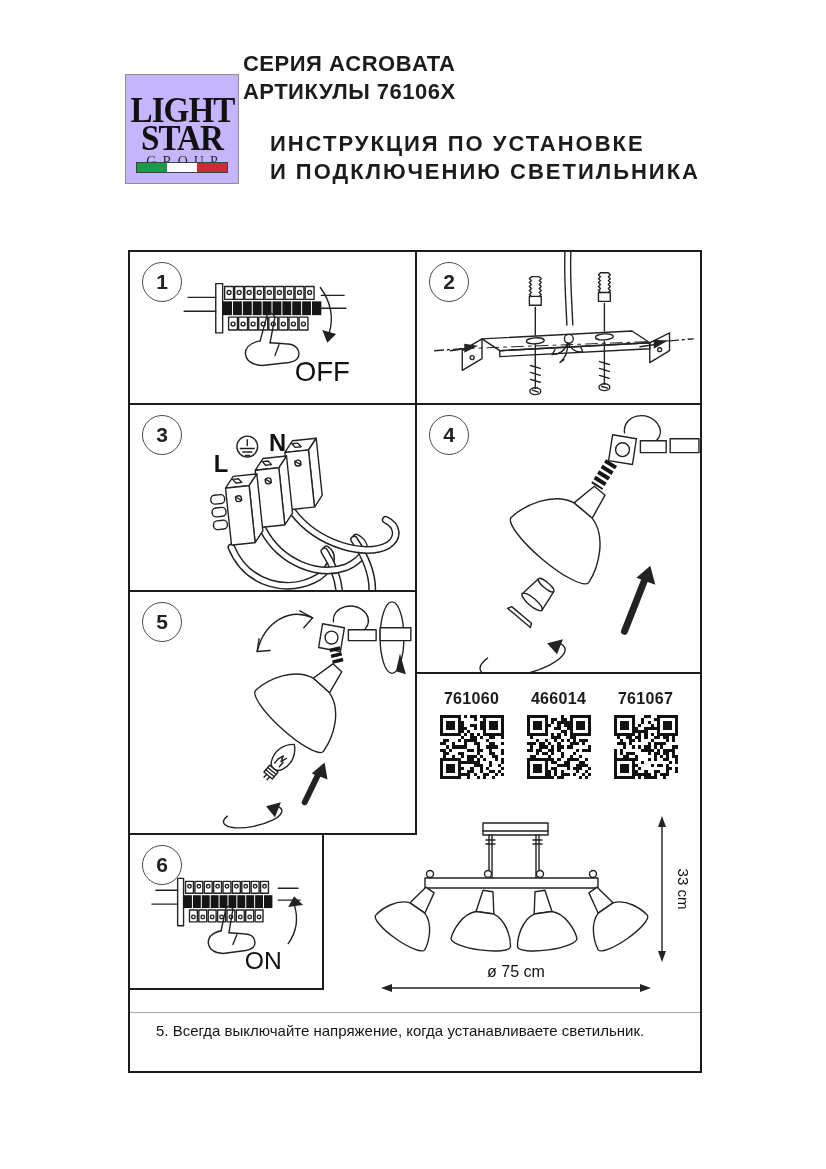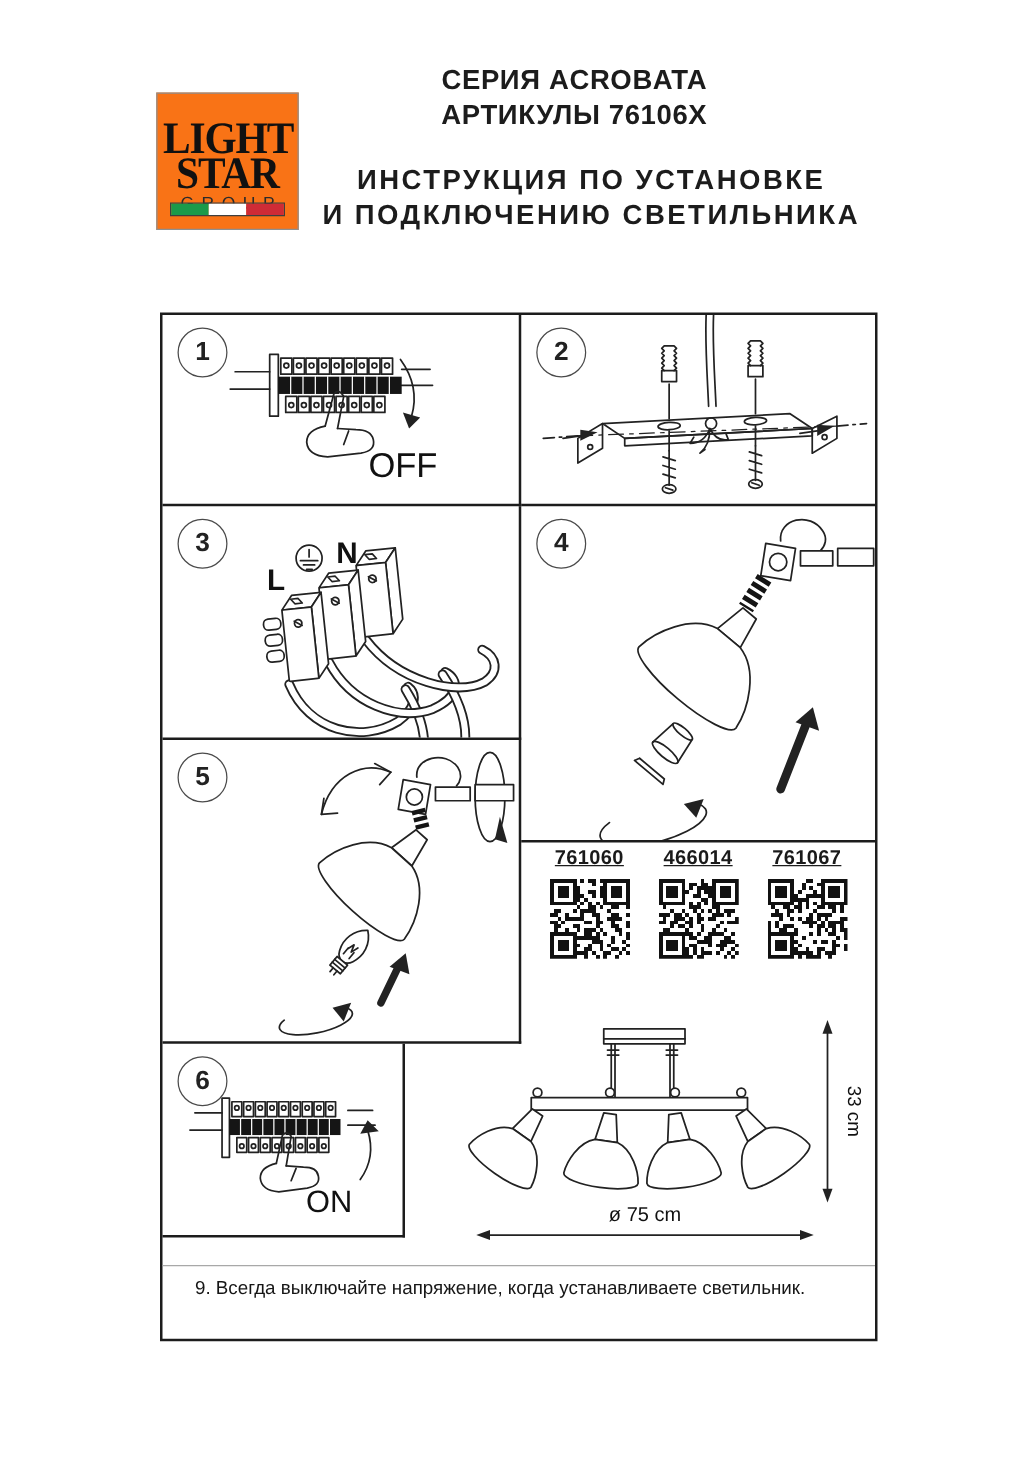--- a/index.html
+++ b/index.html
@@ -1,48 +1,48 @@
 <!DOCTYPE html>
 <html><head>
 <meta charset="utf-8">
 <style>
   html,body{margin:0;padding:0;background:#e8e8e8;}
   .page{position:relative;width:826px;height:1169px;background:#ffffff;margin:0 auto;
         font-family:"Liberation Sans","DejaVu Sans",sans-serif;color:#1c1c1c;overflow:hidden;}
   
   .logo-box{position:absolute;left:125px;top:74px;width:114px;height:110px;border:1px solid #8f8f8f;
-            background:#f97316;text-align:center;box-sizing:border-box;}
+            background:#c4b5fd;text-align:center;box-sizing:border-box;}
   .logo-word{font-family:"Liberation Serif","DejaVu Serif",serif;font-weight:bold;font-size:36px;
              line-height:28px;letter-spacing:-1px;color:#111;transform:scaleX(.92);}
   .logo-word.first{margin-top:21px;}
-  .logo-group{font-size:14px;letter-spacing:6px;color:#2b2b2b;margin-top:2px;text-indent:6px;}
+  .logo-group{font-size:14px;letter-spacing:6px;color:#2b2b2b;margin-top:2px;text-indent:6px;font-family:Liberation Serif, serif;}
   .logo-flag{position:absolute;left:10px;right:10px;bottom:10px;height:9px;border:1px solid #3f3f3f;
              display:flex;}
   .logo-flag span{flex:1;}
   .fg{background:#1b9a4a;} .fw{background:#ffffff;} .fr{background:#cf2b36;}
   
-  .header-text{position:absolute;right:138px;top:50px;text-align:center;}
+  .header-text{position:absolute;right:126px;top:50px;text-align:left;}
   .hline{font-size:22px;font-weight:bold;line-height:28px;letter-spacing:.5px;white-space:nowrap;}
   .hgap{height:24px;}
   .hline.sp{letter-spacing:2px;margin-left:27px;}
   
   .grid{position:absolute;left:128px;top:250px;width:574px;height:823px;border:2px solid #1c1c1c;
         box-sizing:border-box;background:#fff;}
   .panel{position:absolute;box-sizing:border-box;}
   .b-r{border-right:2px solid #1c1c1c;}
   .b-b{border-bottom:2px solid #1c1c1c;}
   .step-circle{position:absolute;left:12px;top:10px;width:38px;height:38px;border:1.7px solid #4a4a4a;
                border-radius:50%;display:flex;align-items:center;justify-content:center;
                font-size:21px;font-weight:bold;color:#222;background:#fff;z-index:3;}
   .panel svg{position:absolute;left:0;top:0;width:100%;height:100%;}
   .ill{stroke:#222;fill:none;stroke-width:1.4;stroke-linecap:round;stroke-linejoin:round;}
   .svgtxt{font-family:"Liberation Sans","DejaVu Sans",sans-serif;fill:#111;stroke:none;}
   
   .qr-area{position:absolute;left:287px;top:422px;width:283px;height:161px;display:flex;
-           justify-content:center;gap:17px;padding-top:4px;box-sizing:border-box;text-decoration:underline;}
+           justify-content:center;gap:17px;padding-top:16px;box-sizing:border-box;}
   .qr-item{width:70px;text-align:center;}
   .qr-label{font-size:16px;font-weight:bold;color:#1a1a1a;letter-spacing:.3px;}
   .qr-item svg{width:64px;height:64px;margin-top:7px;shape-rendering:crispEdges;}
   
   .fixture{position:absolute;left:188px;top:552px;width:372px;height:198px;}
   .fixture svg{width:100%;height:100%;}
   
   .notes-sep{position:absolute;left:0;right:0;top:760px;height:1px;background:#a8a8a8;}
   .notes{position:absolute;left:26px;top:767px;font-size:15px;line-height:23px;color:#161616;}
 </style>
@@ -1086,17 +1086,17 @@
           <polygon points="63,184 74,180 74,188" fill="#222" stroke="none"></polygon>
           <polygon points="333,184 322,180 322,188" fill="#222" stroke="none"></polygon>
         </g>
         <text class="svgtxt" transform="translate(360,85) rotate(90)" text-anchor="middle" font-size="15">33 cm</text>
         <text class="svgtxt" x="198" y="173" text-anchor="middle" font-size="16">ø 75 cm</text>
       </svg>
     </div>
 
     <div class="notes-sep"></div>
     <div class="notes">
-      <div>9. Всегда выключайте напряжение, когда устанавливаете светильник.</div>
+      <div>5. Всегда выключайте напряжение, когда устанавливаете светильник.</div>
     </div>
 
   </div>
 </div>
 
 </body></html>

